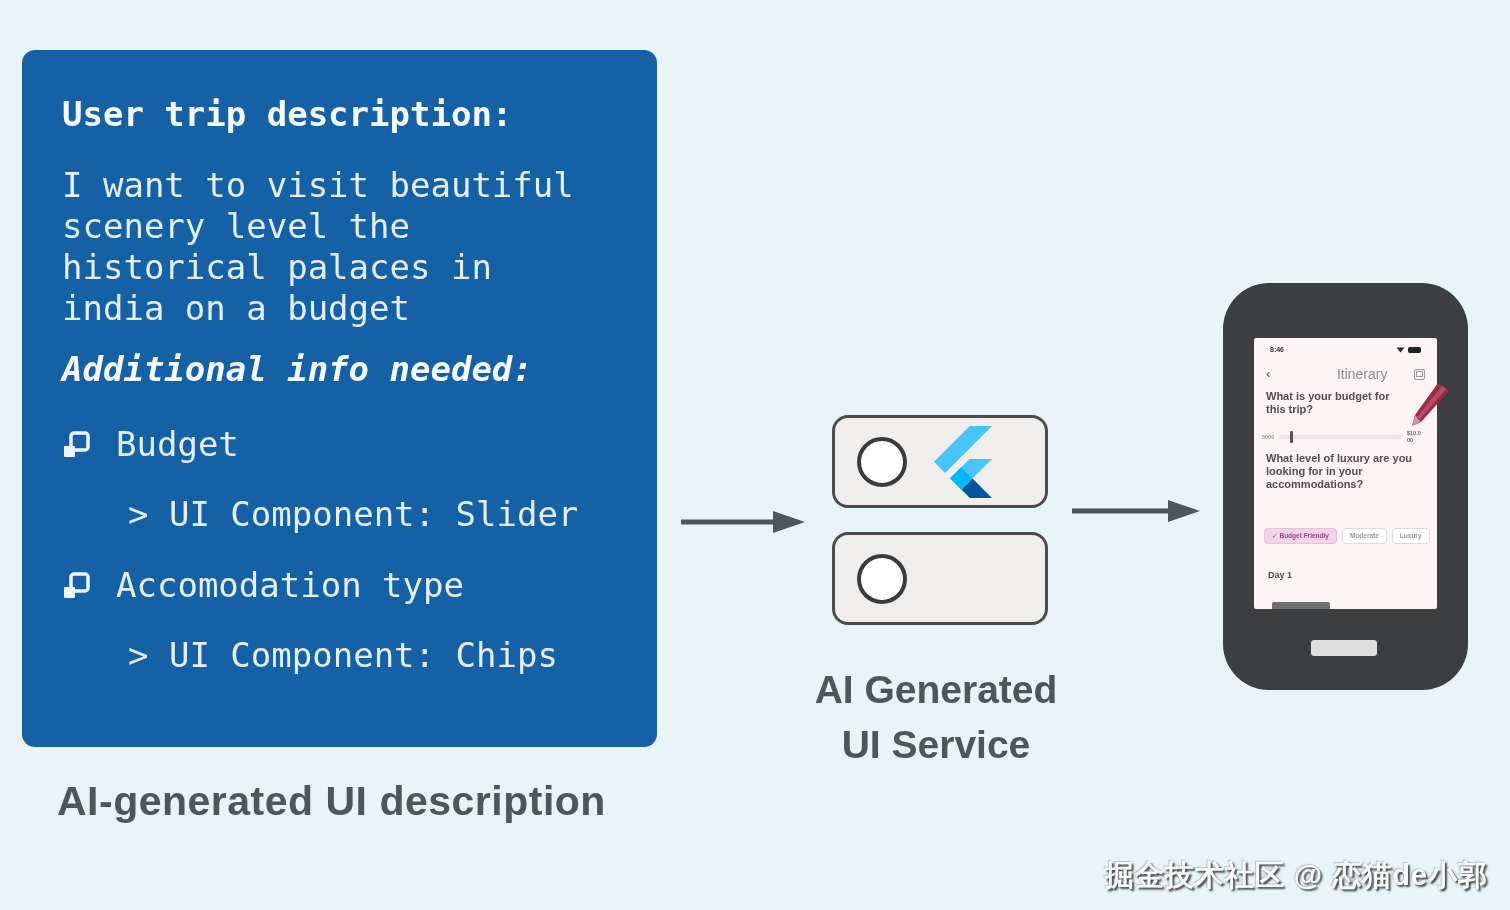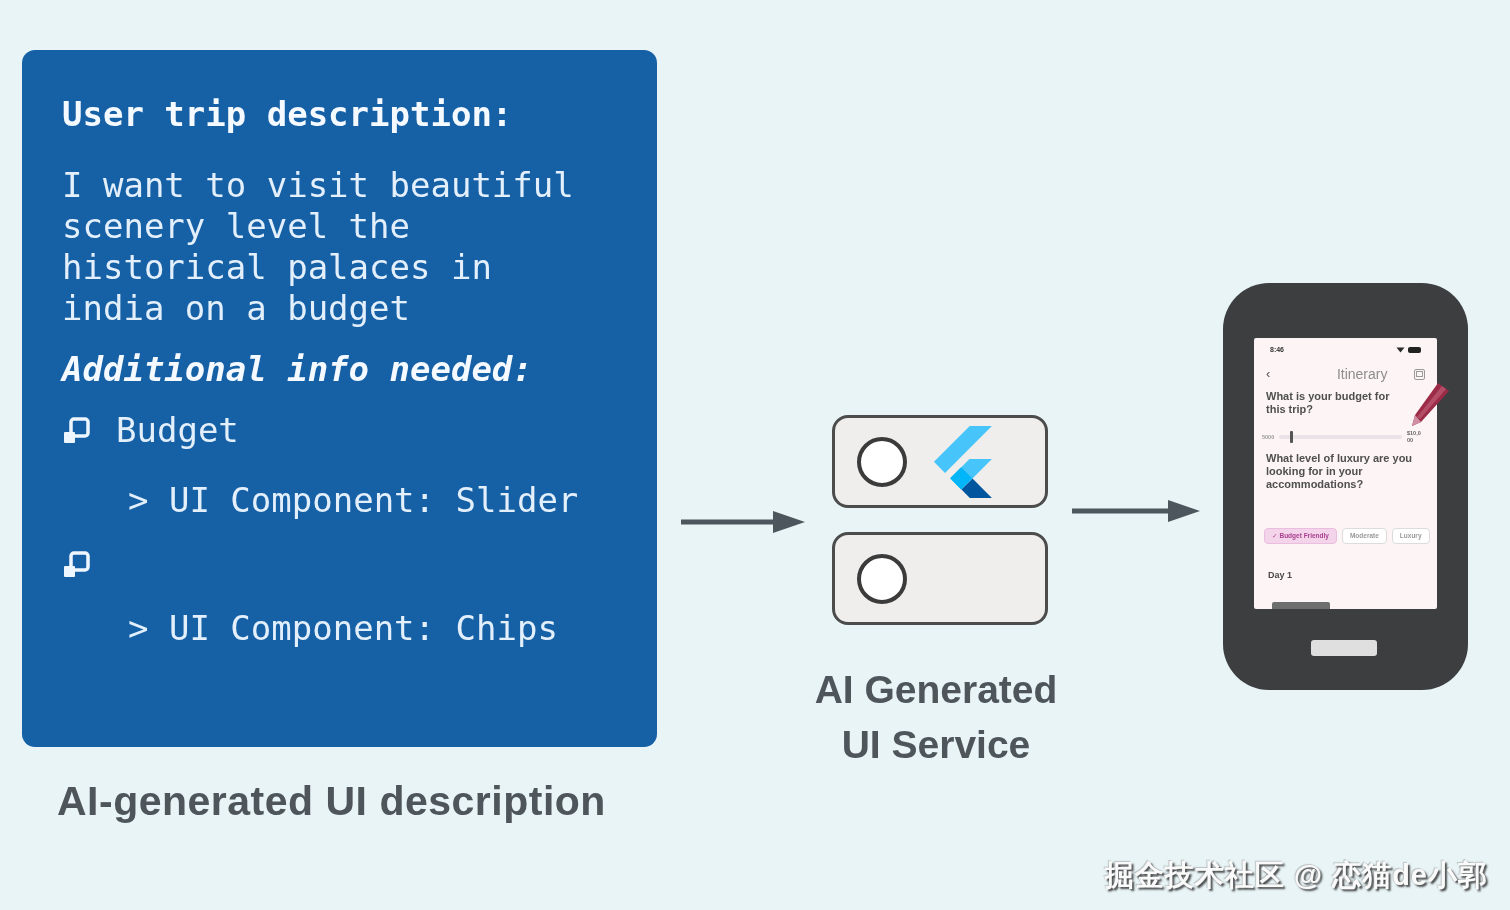--- a/index.html
+++ b/index.html
@@ -12,21 +12,21 @@
     position:absolute; left:22px; top:50px; width:635px; height:697px;
     background:#1660a6; border-radius:13px;
     padding:44px 40px 17px 40px;
     font-family:"DejaVu Sans Mono","Liberation Mono",monospace;
     color:#e3f0fc;
   }
   .card .line { font-size:34px; line-height:41px; white-space:nowrap; }
   .card .bold { font-weight:bold; color:#f4faff; }
   .card-body { margin-top:30px; }
   .card-subtitle { margin-top:20px;font-style:italic; }
-  .item-row { margin-top:20px; display:flex; align-items:center; gap:26px; }
+  .item-row { margin-top:34px; display:flex; align-items:center; gap:26px; }
   .item-row + .comp { margin-top:29px; }
   .item-row.second { margin-top:30px; }
   .comp { padding-left:66px; margin-top:30px; }
   .checkbox-icon { width:28px; height:28px; flex:0 0 28px; display:inline-block; }
 
   .card-caption {
     position:absolute; left:57px; top:778px;
     font-size:41px; font-weight:600; color:#4e565b; letter-spacing:0.5px;
   }
 
@@ -132,20 +132,21 @@
       </svg>
       <span class="line">Budget</span>
     </div>
     <div class="line comp">&gt; UI Component: Slider</div>
 
     <div class="item-row second">
       <svg class="checkbox-icon" viewBox="0 0 28 28">
         <rect x="9" y="2" width="17" height="17" rx="3" fill="none" stroke="#eef6ff" stroke-width="3.5"></rect>
         <rect x="2" y="15" width="11" height="11" rx="1" fill="#eef6ff"></rect>
       </svg>
+      <span class="line">Accomodation type</span>
     </div>
     <div class="line comp">&gt; UI Component: Chips</div>
   </div>
 
   <div class="card-caption">AI-generated UI description</div>
 
   <svg class="arrow arrow1" width="136" height="34">
     <line x1="6" y1="17" x2="104" y2="17" stroke="#4d565c" stroke-width="5"></line>
     <polygon points="98,6 130,17 98,28" fill="#4d565c"></polygon>
   </svg>

